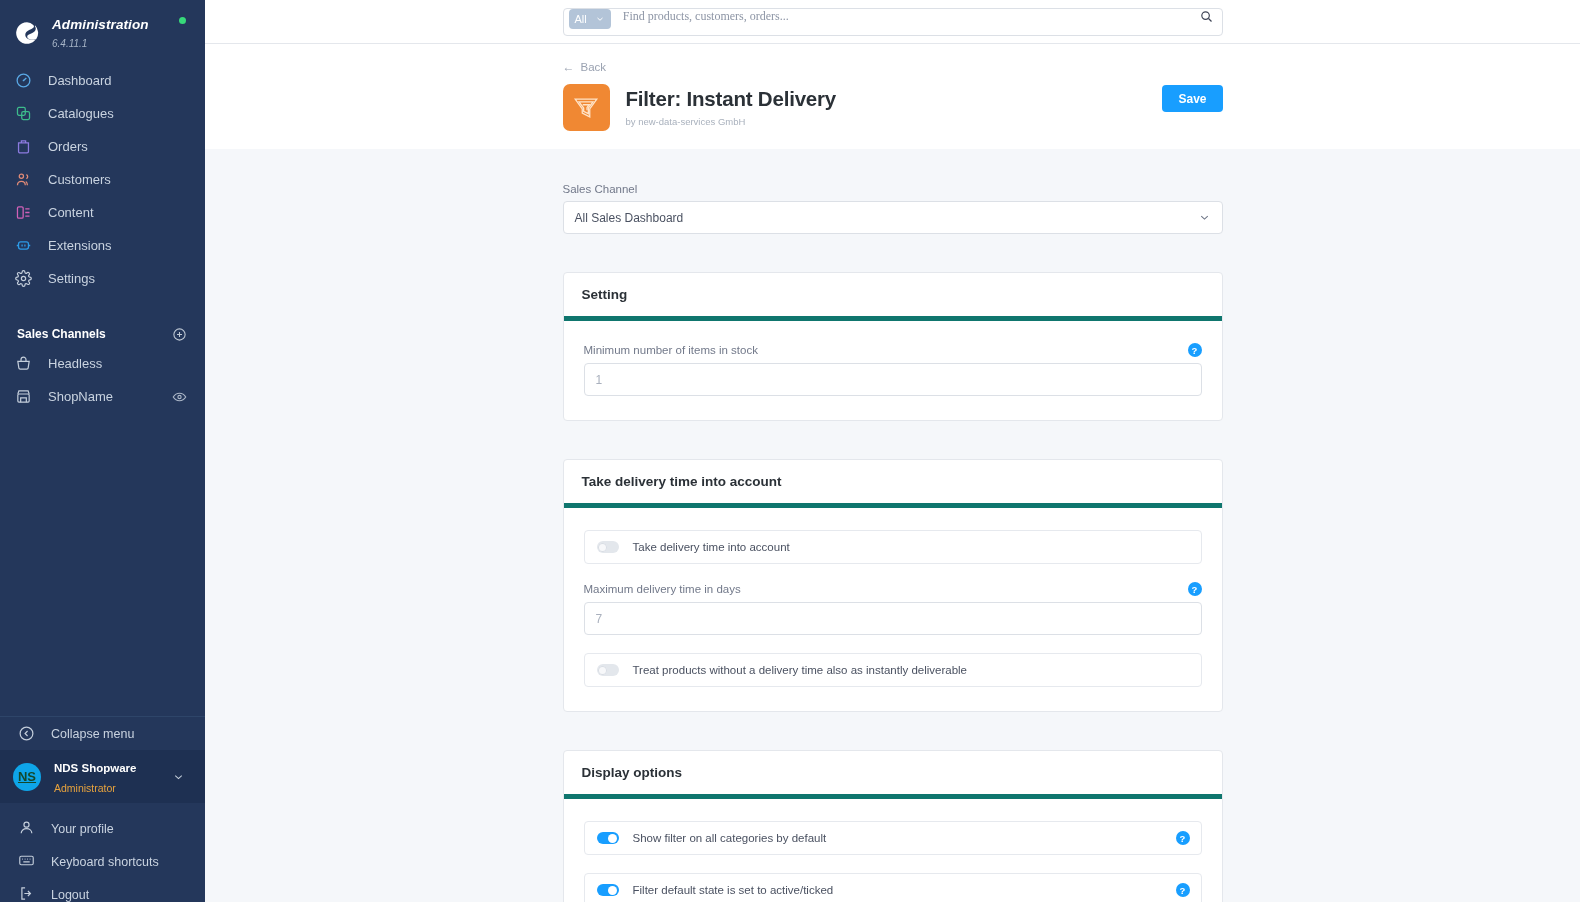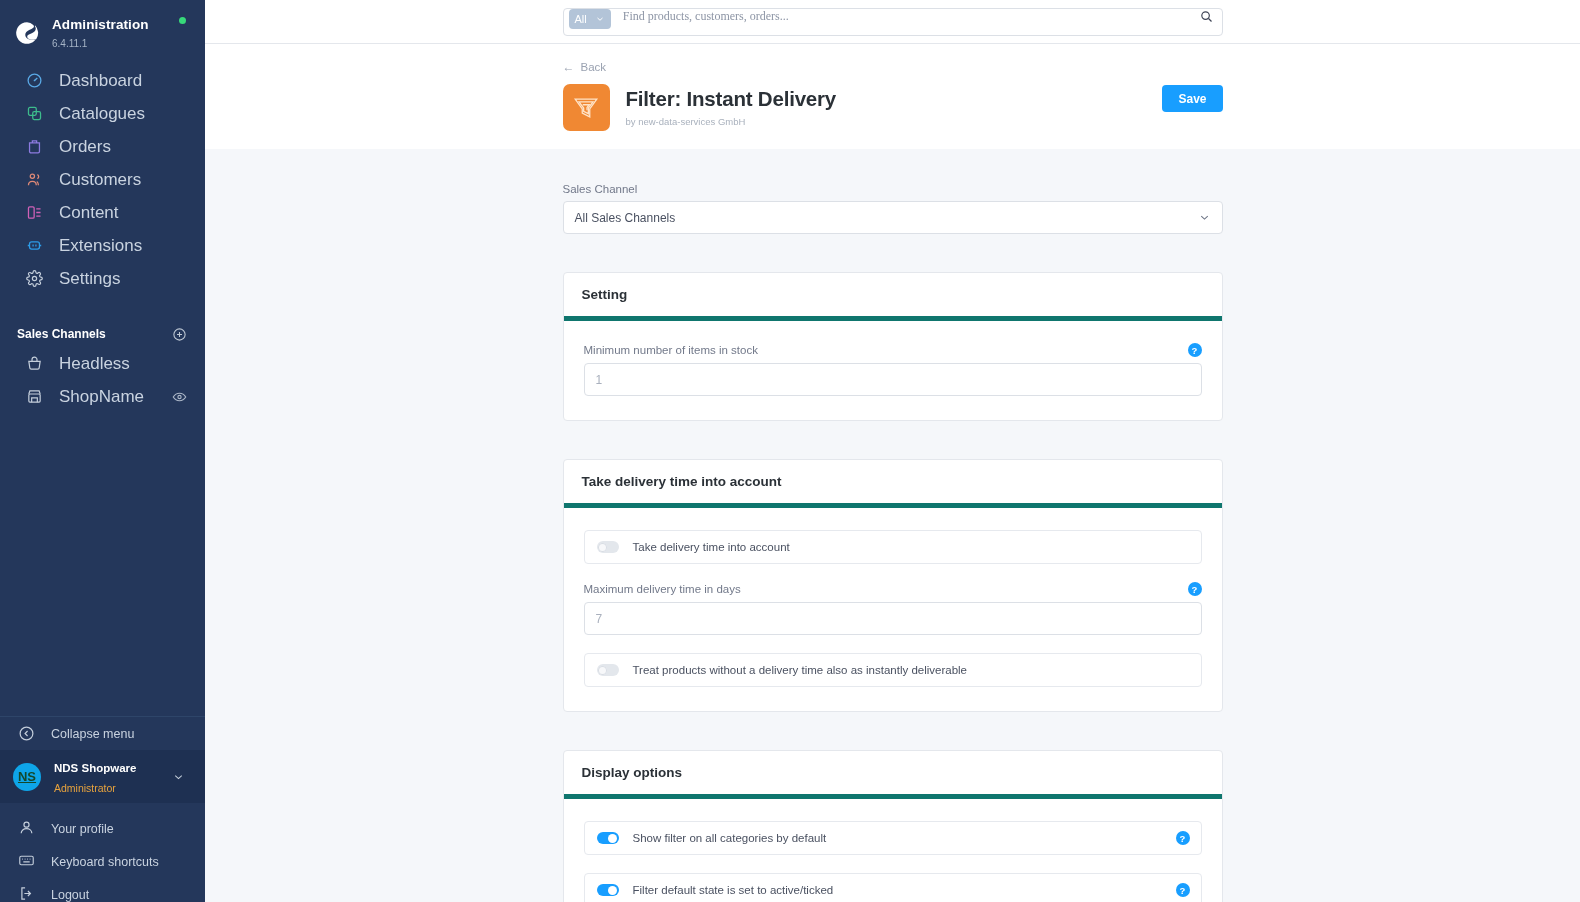--- a/index.html
+++ b/index.html
@@ -15,30 +15,30 @@
   .sidebar {
     width: 205px; height: 902px;
     background: #24375B;
     flex: 0 0 205px;
     position: relative;
     color: #D1DAE3;
     display: flex; flex-direction: column;
   }
   .sb-brand { display: flex; align-items: center; padding: 14px 0 0 14px; position: relative; height: 52px; }
   .sb-logo { width: 26px; height: 26px; flex: 0 0 26px; }
-  .sb-brand-txt { margin-left: 12px; line-height: 1.15; }
+  .sb-brand-txt { margin-left: 12px; line-height: 1.15; font-style: italic; }
   .sb-title { font-size: 13.5px; font-weight: bold; color: #fff; letter-spacing: .1px; }
   .sb-ver { font-size: 10px; color: #A6B4C6; margin-top: 1px; }
   .sb-dot { position: absolute; right: 19px; top: 17px; width: 7px; height: 7px; border-radius: 50%; background: #37D97A; }
 
   .sb-nav { margin-top: 12px; }
   .sb-item {
     display: flex; align-items: center;
-    height: 33px; padding-left: 25px;
-    font-size: 17px; color: #C9D3E0; cursor: pointer;
+    height: 33px; padding-left: 14px;
+    font-size: 13px; color: #C9D3E0; cursor: pointer;
     position: relative;
   }
   .sb-ico { width: 18px; height: 18px; flex: 0 0 18px; display: flex; align-items: center; justify-content: center; }
   .sb-ico svg { width: 17px; height: 17px; display: block; }
   .sb-label { margin-left: 16px; white-space: nowrap; }
 
   .sb-section {
     display: flex; align-items: center; justify-content: space-between;
     margin-top: 26px; padding: 0 18px 0 17px; height: 26px; gap: 10px;
   }
@@ -425,21 +425,21 @@
         <button class="save-btn">Save</button>
       </div>
     </div>
 
     <div class="content">
       <div class="cwrap">
 
         <div>
           <div class="field-label">Sales Channel</div>
           <div class="select-box">
-            <span>All Sales Channels</span>
+            <span>All Sales Dashboard</span>
             <span class="chev">
               <svg viewBox="0 0 24 24" fill="none" stroke="#6C7485" stroke-width="1.9">
                   <path d="M6 9.5 12 15l6-5.5"></path>
                 </svg>
             </span>
           </div>
         </div>
 
         <div class="card">
           <div class="card-head">Setting</div>

